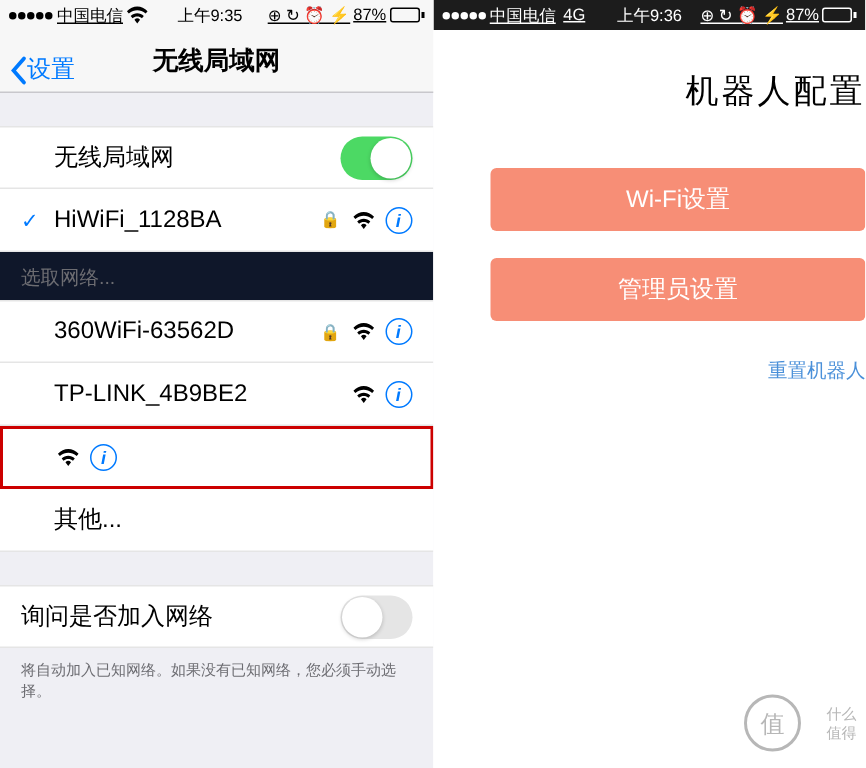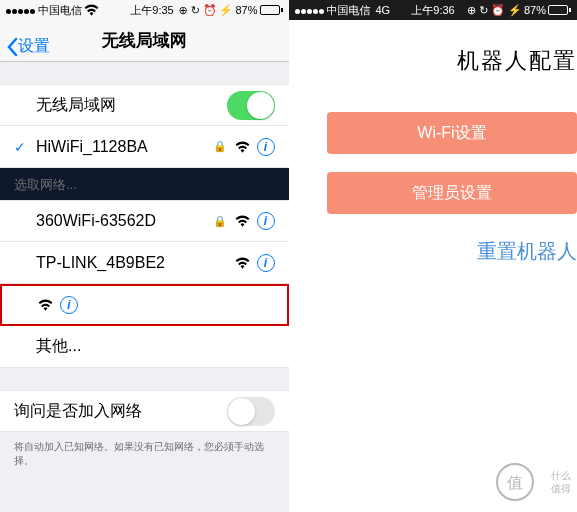--- a/index.html
+++ b/index.html
@@ -1,23 +1,23 @@
 <!DOCTYPE html>
 <html><head>
 <meta charset="utf-8">
 <style>
 * { margin: 0; padding: 0; box-sizing: border-box; font-family: -apple-system, "Helvetica Neue", Arial, sans-serif; }
 body { width: 577px; height: 512px; display: flex; background: #fff; position: relative; }
 .phone { width: 288.5px; height: 100%; display: flex; flex-direction: column; overflow: hidden; }
 .status-bar { height: 20px; display: flex; align-items: center; justify-content: space-between; font-size: 11px; padding: 0 6px; }
 .status-bar.light { background: #f7f7f7; color: #000; }
 .status-bar.dark { background: #1c1c1c; color: #fff; }
-.sb-left, .sb-right { display: flex; align-items: center; gap: 2px; }
+.sb-left, .sb-right { display: flex; align-items: center; gap: 2px; text-decoration: underline; }
 .sb-center { position: absolute; left: 50%; transform: translateX(-50%); font-weight: 500; }
-.phone.left .sb-center { left: 152px; }
+.phone.left .sb-center { left: 140px; }
 .phone.right .sb-center { left: auto; right: 144px; transform: translateX(50%); }
 .dots span { display: inline-block; width: 5px; height: 5px; border-radius: 50%; margin-right: 1px; }
 .status-bar.light .dots span { background: #000; }
 .status-bar.dark .dots span { background: #fff; }
 .nav { height: 42px; background: #f7f7f7; border-bottom: 1px solid #c8c7cc; display: flex; align-items: center; position: relative; }
 .nav-back { display: flex; align-items: center; color: #007aff; font-size: 16px; padding-left: 6px; margin-top: 12px; }
 .nav-title { position: absolute; left: 50%; transform: translateX(-50%); font-size: 17px; font-weight: 600; }
 .list { background: #efeff4; flex: 1; overflow: hidden; }
 .spacer { height: 22px; }
 .cell { background: #fff; border-bottom: 1px solid #e5e5e5; display: flex; align-items: center; padding: 0 14px; height: 42px; font-size: 16px; position: relative; }
@@ -33,21 +33,21 @@
 .toggle .knob { width: 27px; height: 27px; background: #fff; border-radius: 50%; position: absolute; right: 1px; top: 1px; box-shadow: 0 1px 3px rgba(0,0,0,.2); }
 .toggle.off { background: #e5e5e5; }
 .toggle.off .knob { left: 1px; right: auto; }
 .red-box { border: 2.5px solid #c00; }
 .footer-note { font-size: 10px; color: #6d6d72; padding: 8px 14px; }
 
 .phone.right { background: #fff; }
 .right-body { flex: 1; display: flex; flex-direction: column; align-items: flex-end; padding-top: 26px; }
 .right-title { font-size: 22px; font-weight: 400; margin-bottom: 36px; letter-spacing: 2px; }
 .big-btn { width: 250px; height: 42px; background: #f78e76; color: #fff; border-radius: 4px; display: flex; align-items: center; justify-content: center; font-size: 16px; margin-bottom: 18px; cursor: pointer; }
-.reset-link { color: #4a90d9; font-size: 20px; margin-top: 6px; }
+.reset-link { color: #4a90d9; font-size: 13px; margin-top: 6px; }
 .watermark { position: absolute; right: 6px; bottom: 6px; opacity: .6; }
 .wifi-svg { width: 15px; height: 12px; }
 .battery { display: inline-flex; align-items: center; }
 .battery-body { width: 20px; height: 10px; border: 1px solid currentColor; border-radius: 2px; padding: 1px; display: inline-block; }
 .battery-fill { width: 87%; height: 100%; background: currentColor; }
 .battery-tip { width: 2px; height: 4px; background: currentColor; margin-left: 1px; }
 </style>
 </head>
 <body>
 

